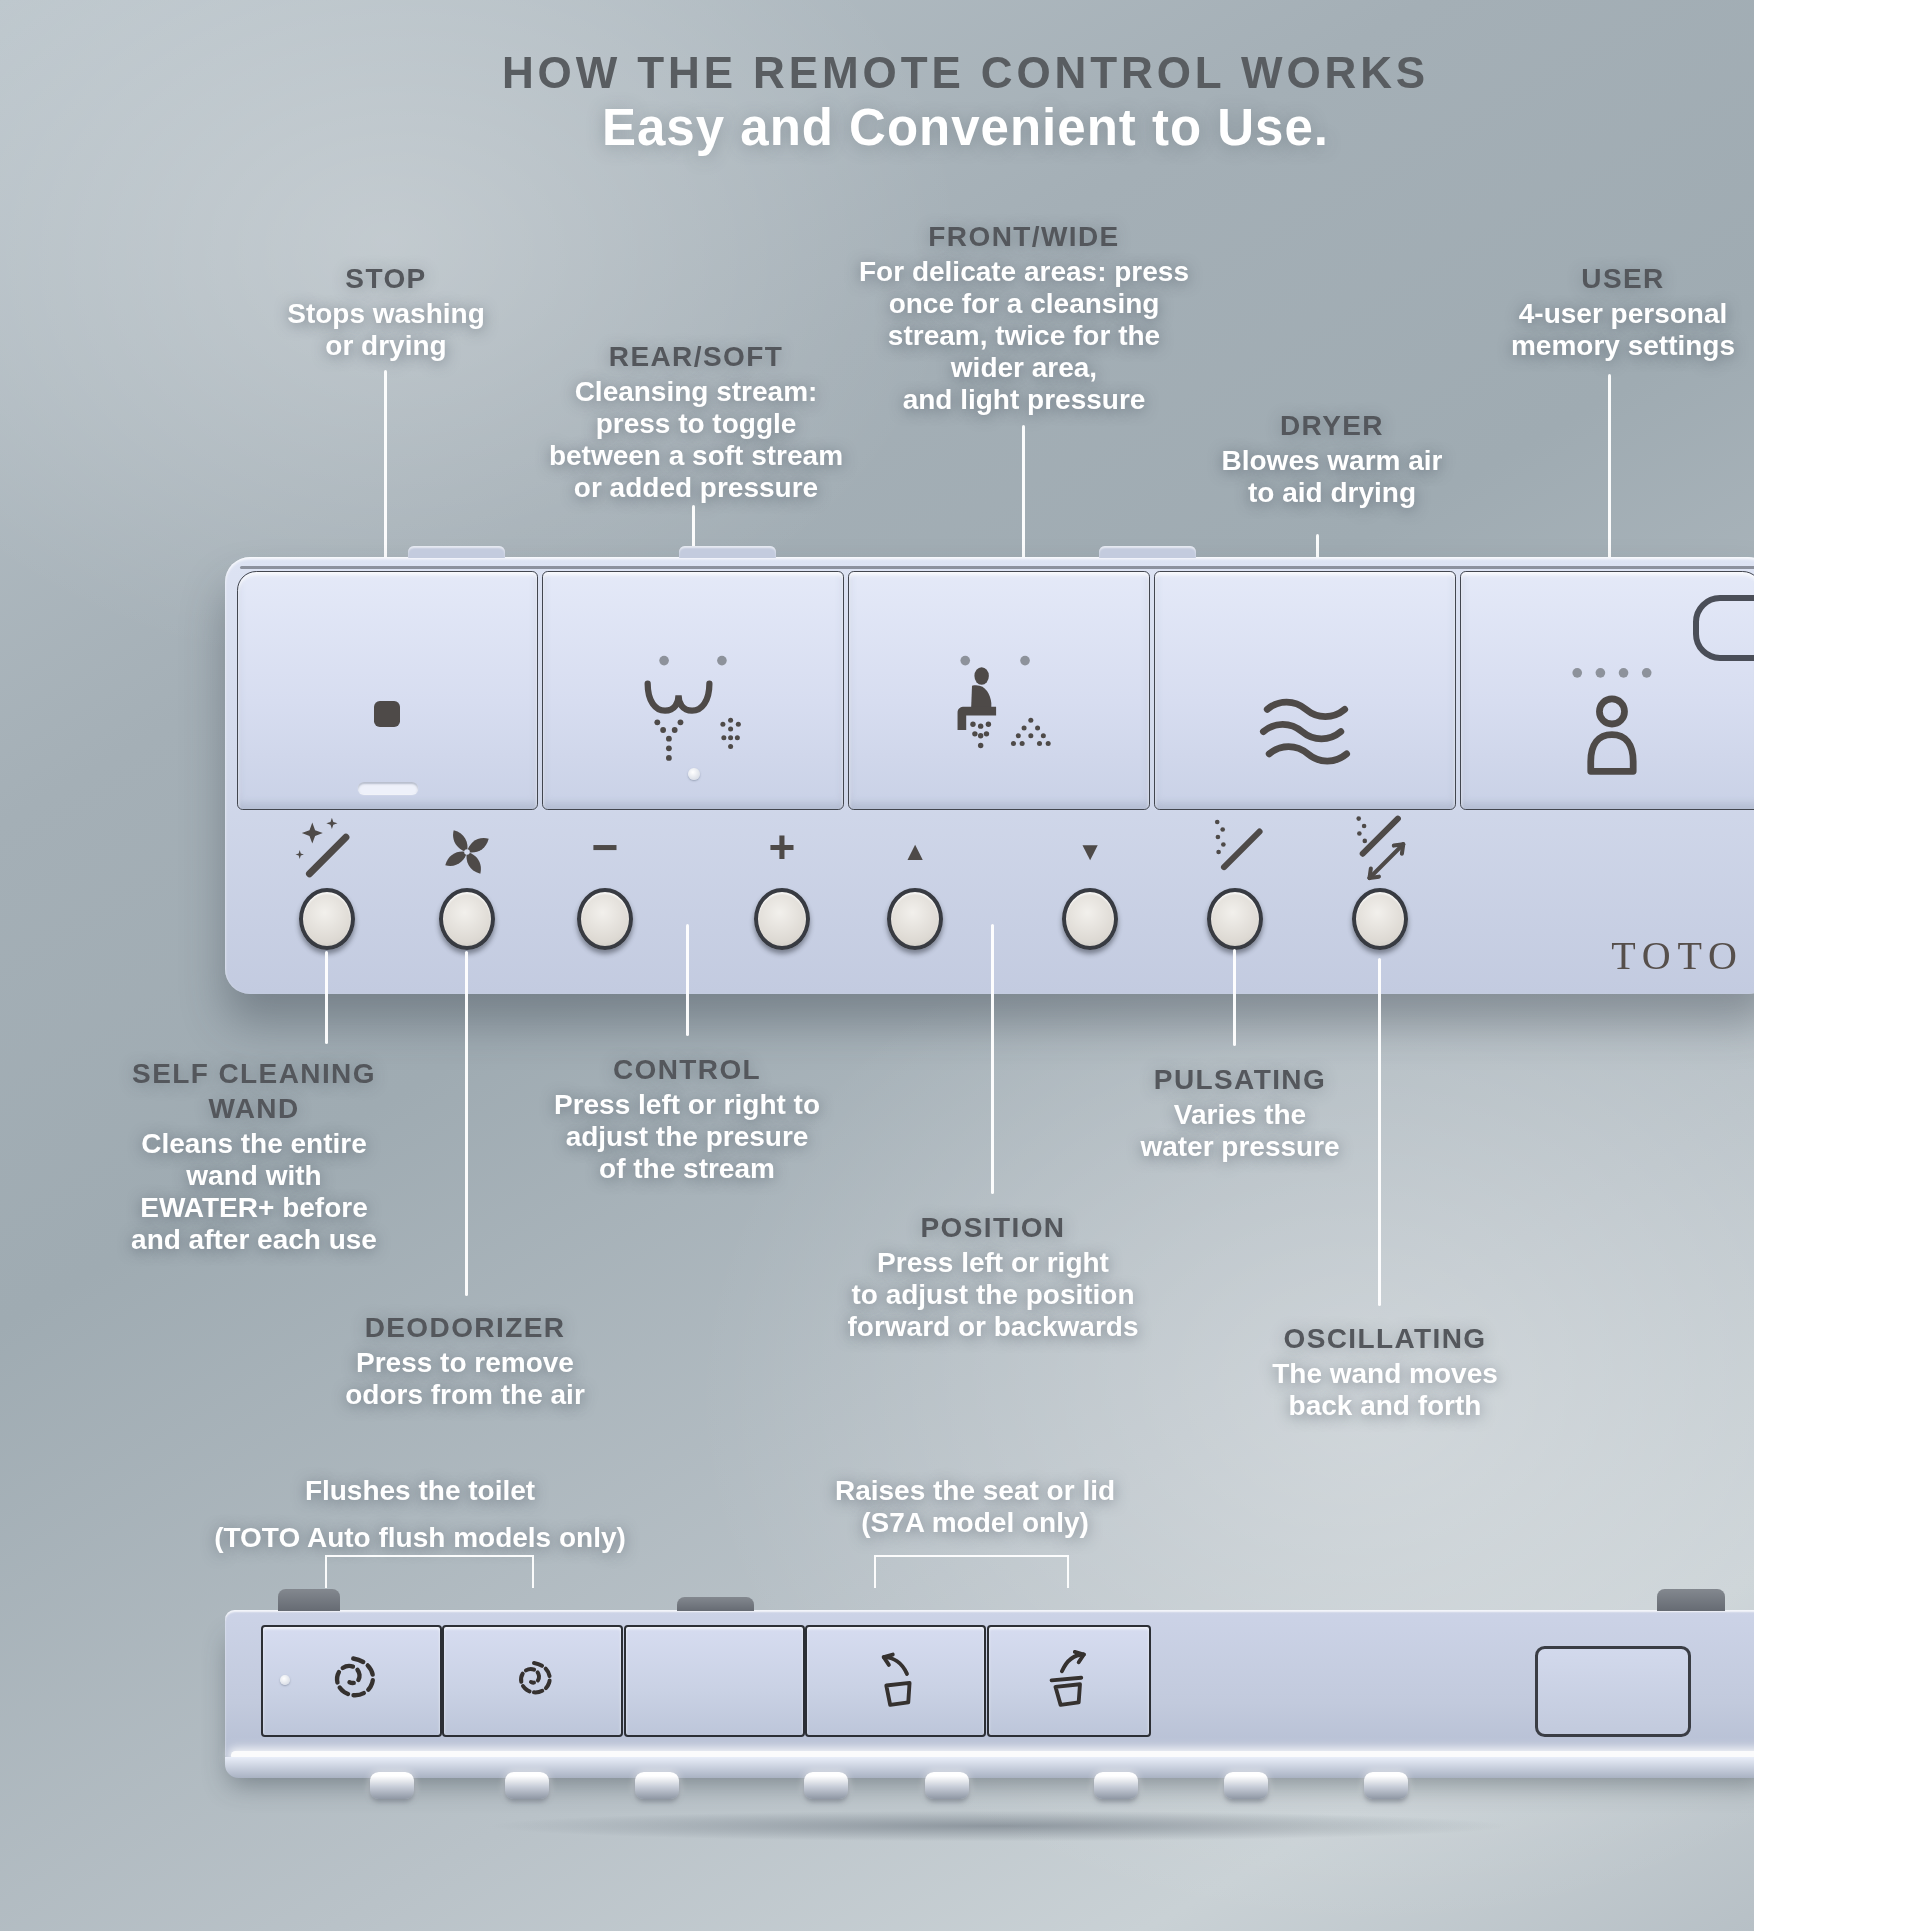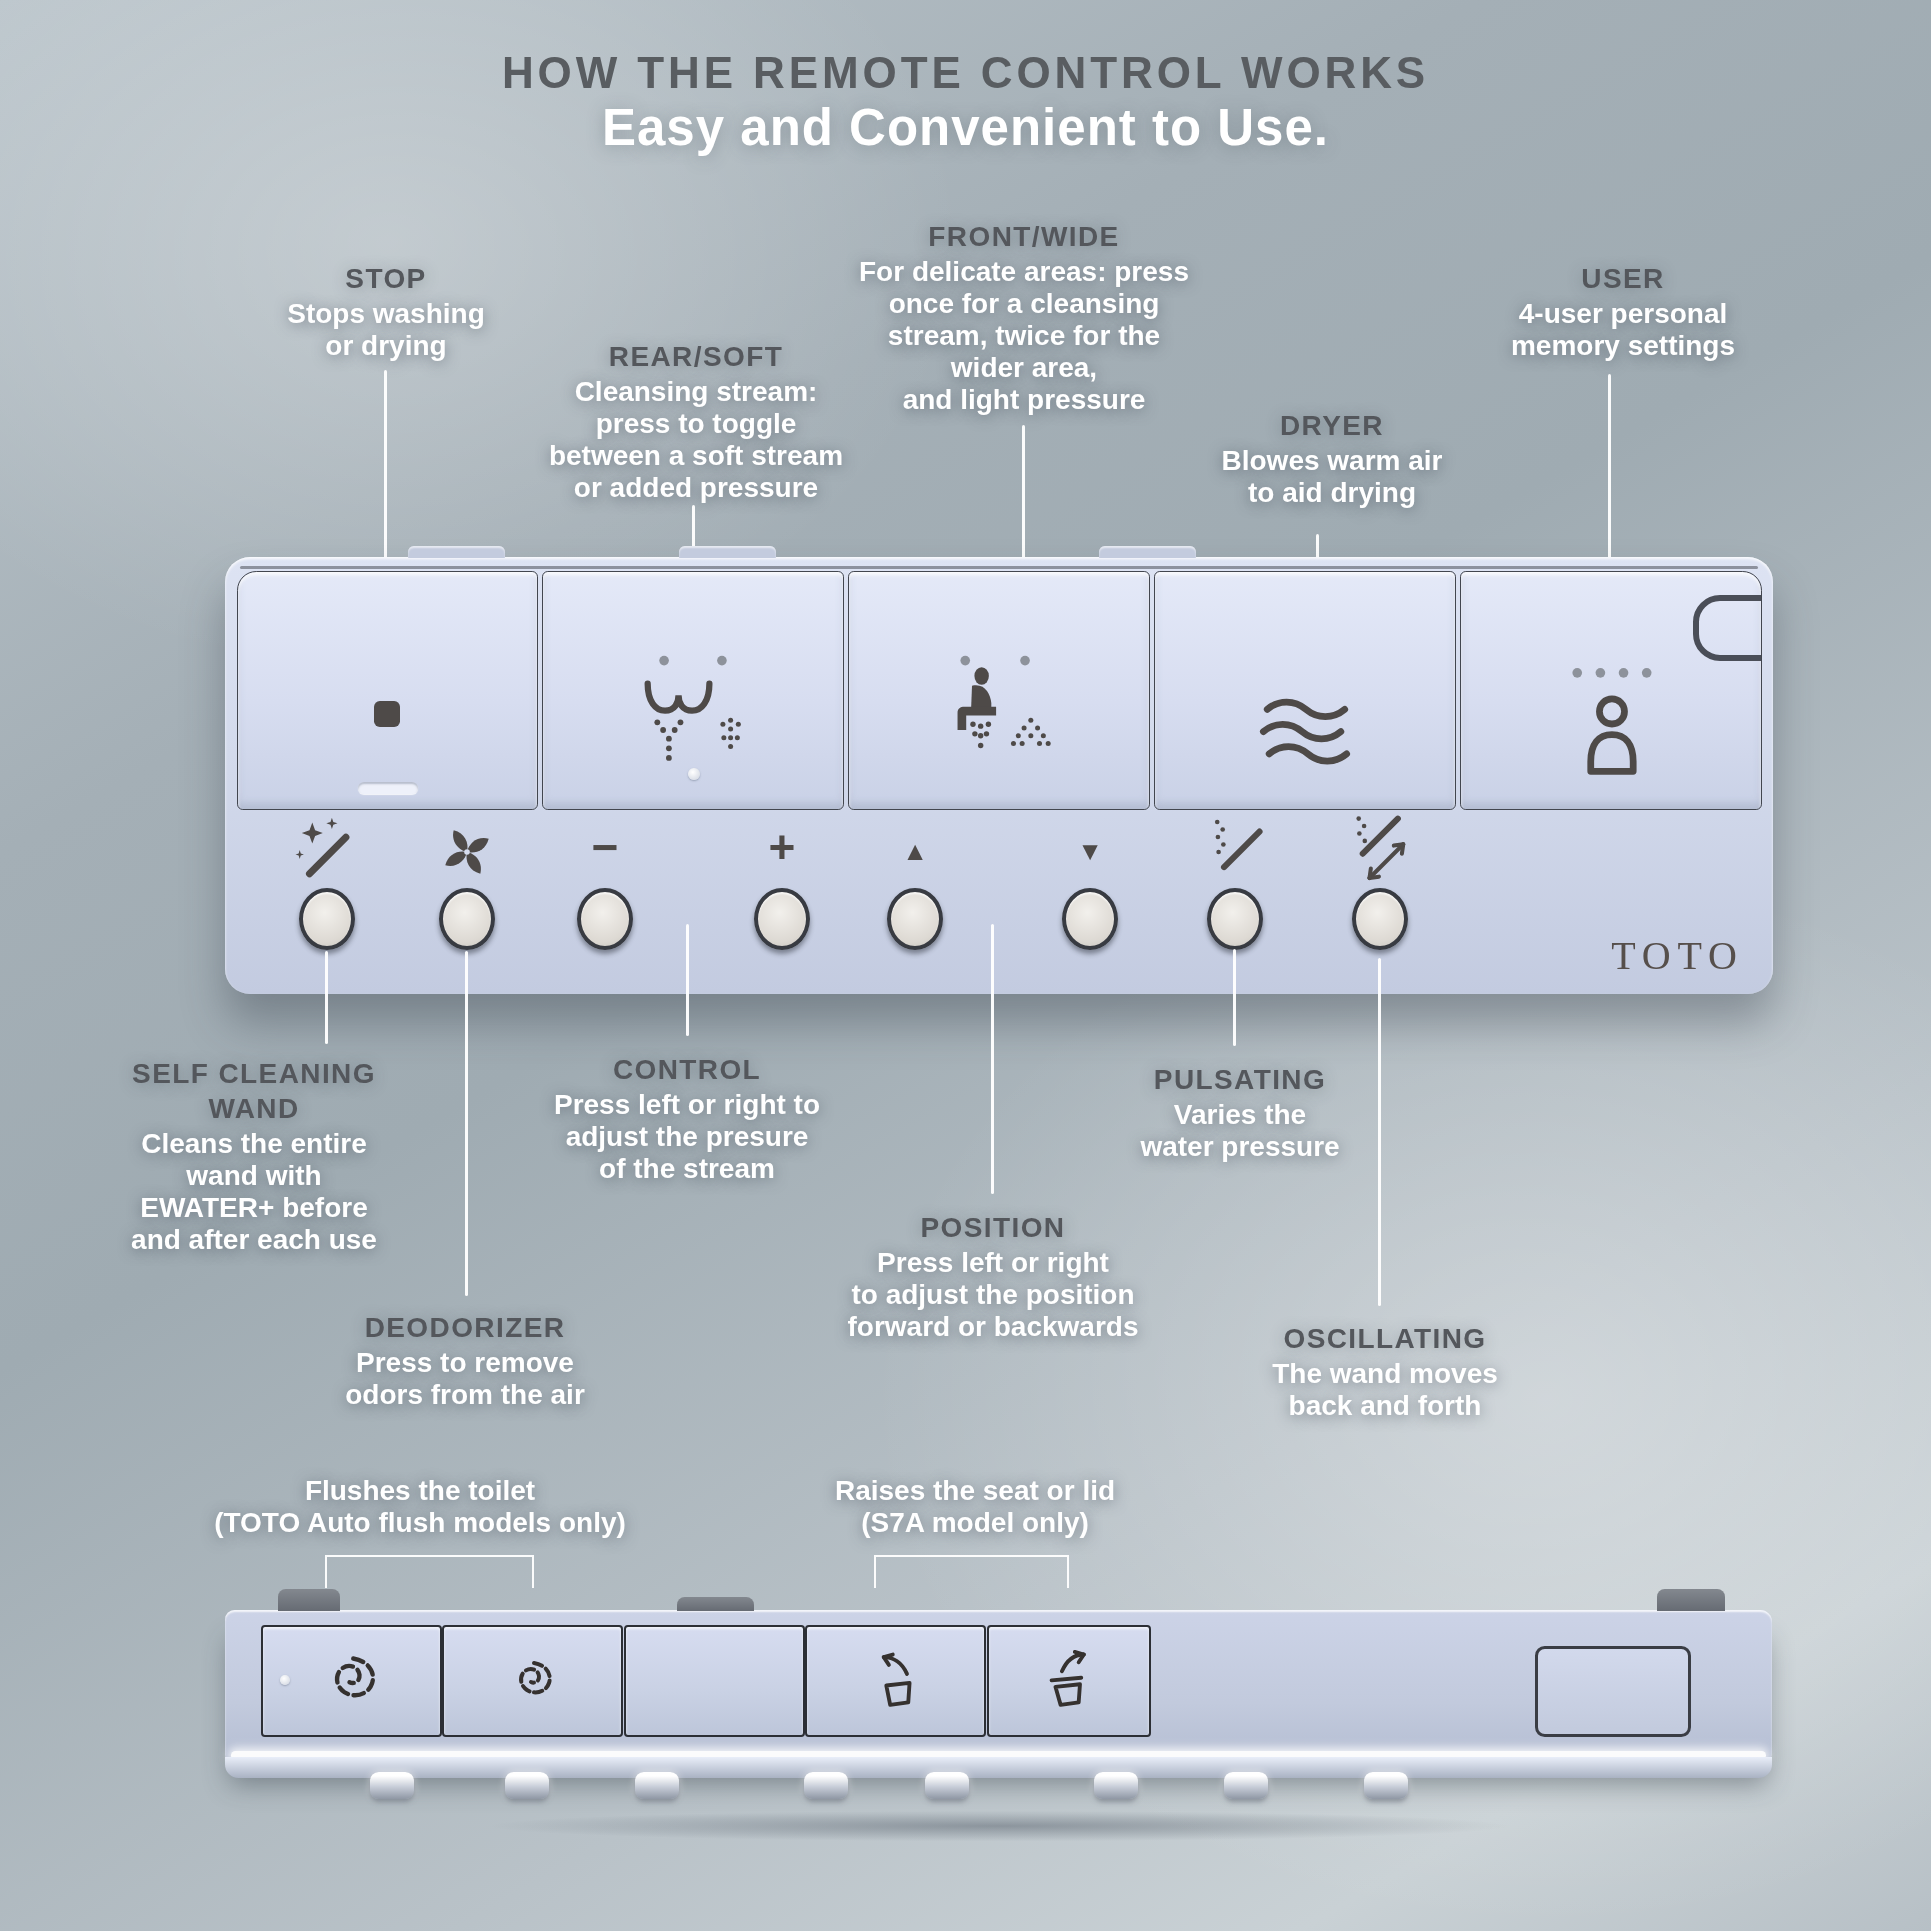--- a/index.html
+++ b/index.html
@@ -1,17 +1,17 @@
 <!DOCTYPE html>
 <html><head>
 <meta charset="utf-8">
 <style>
   html,body{margin:0;padding:0;}
   body{width:1931px;height:1931px;font-family:"Liberation Sans",sans-serif;}
-  .stage{position:relative;width:1931px;height:1931px;overflow:hidden;
+  .stage{position:relative;width:1754px;height:1931px;overflow:hidden;
     background:linear-gradient(150deg,#bcc6cc 0%,#a4afb6 28%,#9fabb2 45%,#b9c2c8 72%,#c9d1d5 88%,#b7c0c6 100%);}
   .vig1{position:absolute;left:-193px;top:-193px;width:1159px;height:869px;
     background:radial-gradient(closest-side,rgba(255,255,255,.25),rgba(255,255,255,0));}
   .vig2{position:absolute;right:-290px;top:869px;width:1352px;height:1062px;
     background:radial-gradient(closest-side,rgba(255,255,255,.30),rgba(255,255,255,0));}
   .title{position:absolute;left:0;top:48px;width:1931px;text-align:center;
     font-size:44px;font-weight:bold;letter-spacing:3.9px;color:#595d61;}
   .subtitle{position:absolute;left:0;top:98px;width:1931px;text-align:center;
     font-size:51px;font-weight:bold;letter-spacing:1px;color:#ffffff;
     text-shadow:0 1.9px 17.4px rgba(70,80,90,.35);}
@@ -315,21 +315,21 @@
 water pressure</div>
   </div>
   <div class="co" style="left:1385px;top:1321px">
     <div class="co-t">OSCILLATING</div>
     <div class="co-d">The wand moves
 back and forth</div>
   </div>
 
   <div class="co" style="left:420px;top:1475px">
     <div class="co-d" style="margin-top:0">Flushes the toilet</div>
-    <div class="co-d" style="margin-top:0">(TOTO Auto flush models only)</div>
+    <div class="co-d" style="margin-top:15px">(TOTO Auto flush models only)</div>
   </div>
   <div class="co" style="left:975px;top:1475px">
     <div class="co-d" style="margin-top:0">Raises the seat or lid</div>
     <div class="co-d" style="margin-top:0">(S7A model only)</div>
   </div>
   <div class="bracket" style="left:325px;top:1555px;width:205px"></div>
   <div class="bracket" style="left:874px;top:1555px;width:191px"></div>
 
   <div class="remote2">
     <div class="knob" style="left:53px;width:62px"></div>

